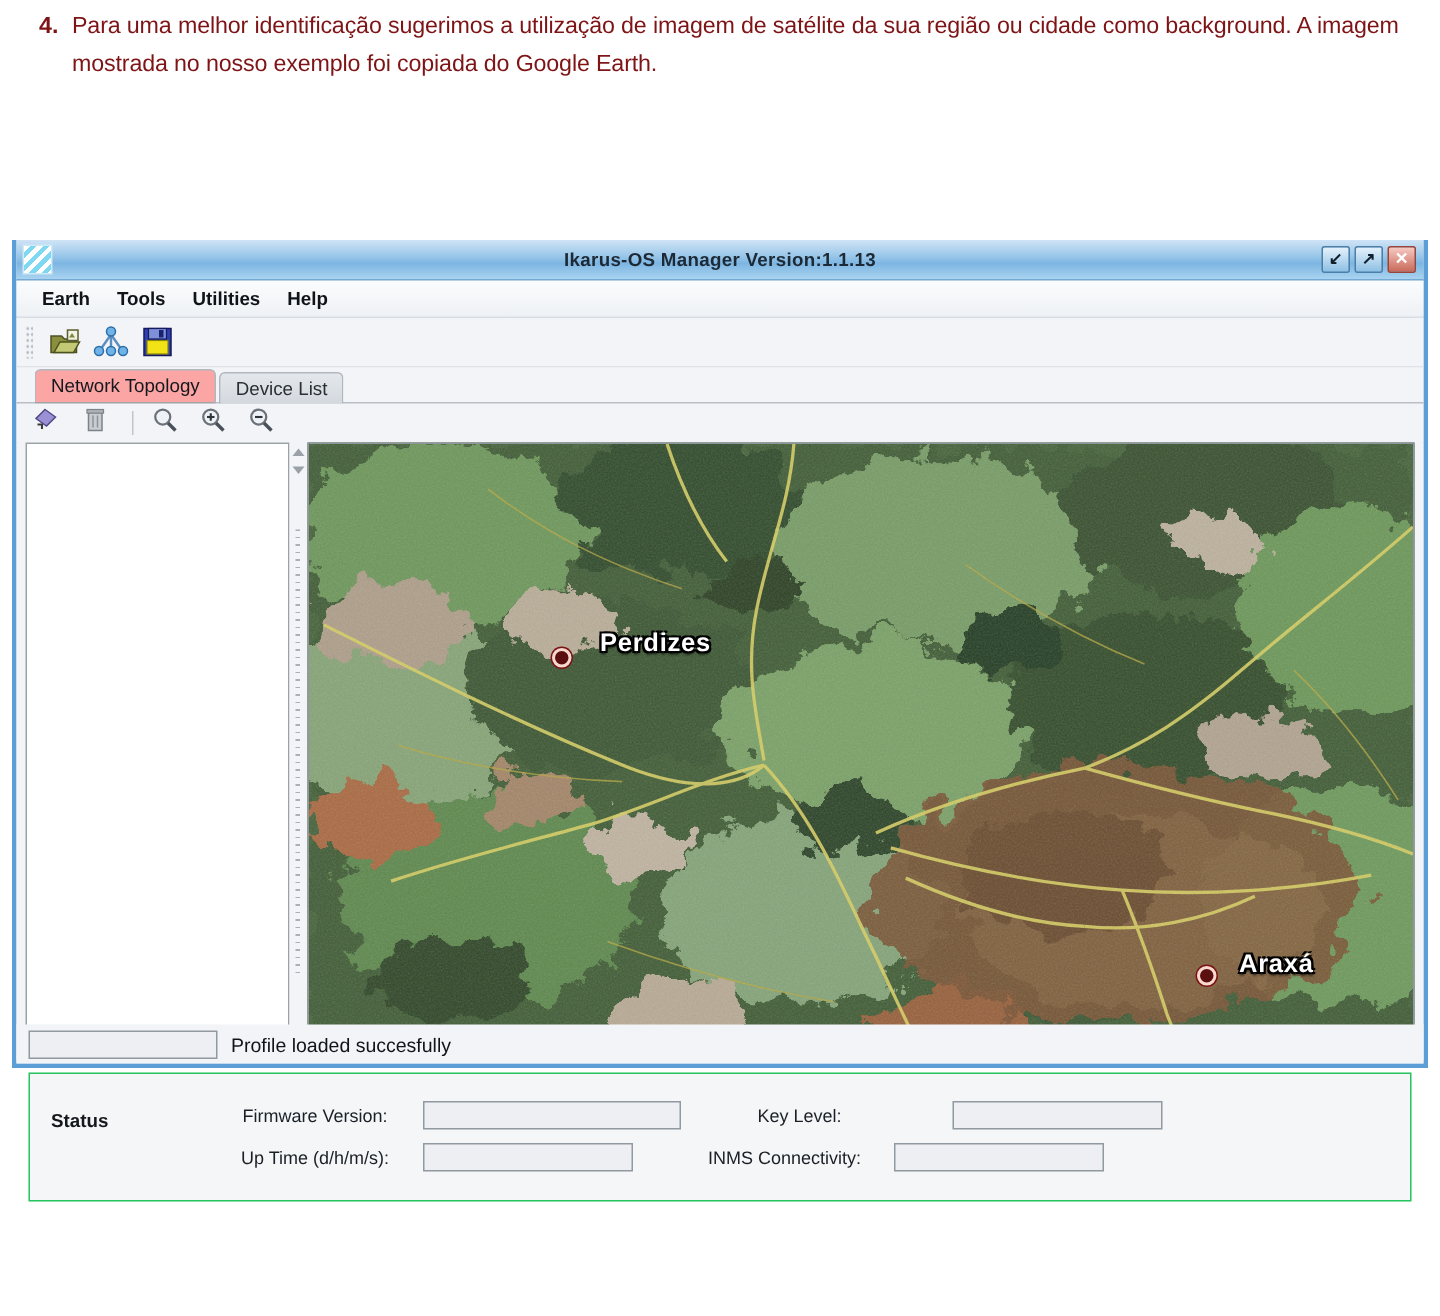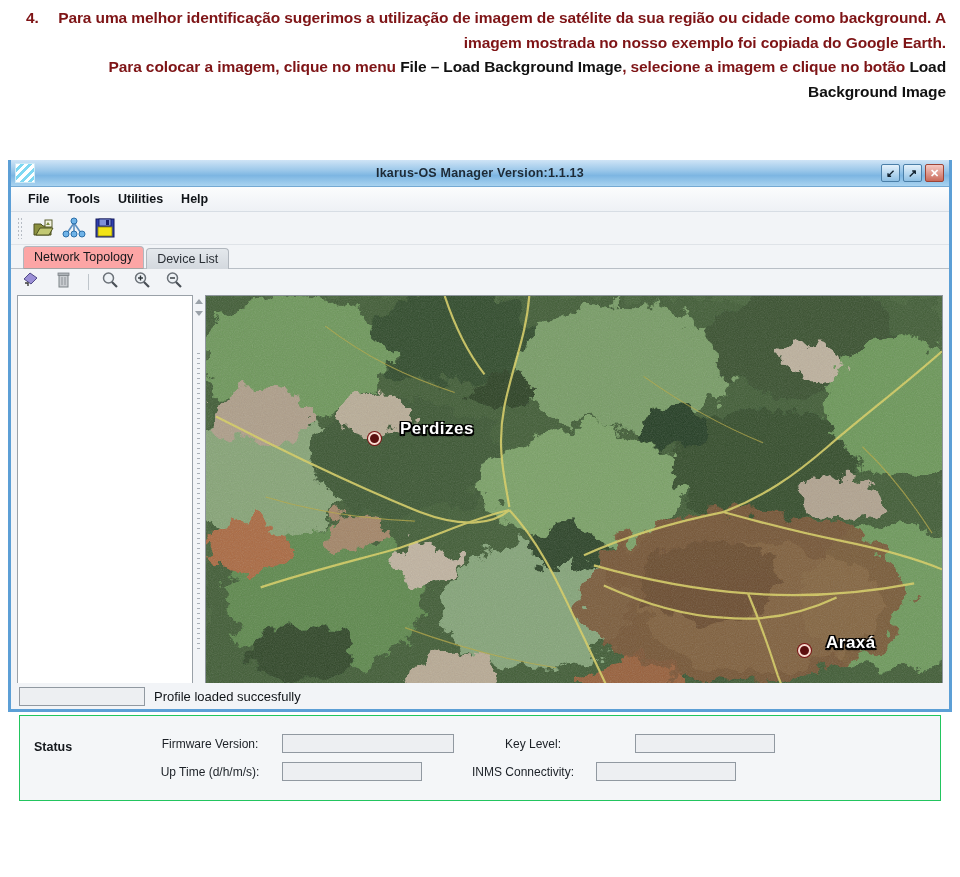--- a/index.html
+++ b/index.html
@@ -35,25 +35,24 @@
     font-size: 15.5px;
     width: 34px;
     flex: 0 0 34px;
     line-height: 24.5px;
     padding-left: 12px;
     box-sizing: border-box;
   }
   .instr-body {
     flex: 1 1 auto;
     color: #7E1416;
-    font-weight: bold;
+    font-weight: normal;
     font-size: 15.5px;
     line-height: 24.5px;
     letter-spacing: -0.1px;
-    text-align: right;
   }
   .instr-body p { margin: 0; }
   .k { color: #111111; }
 
   
   #app-window {
     position: absolute;
     left: 8px;
     top: 160px;
     width: 944px;
@@ -377,39 +376,38 @@
   }
 </style>
 </head>
 <body>
 
 <div id="instructions">
   <div class="instr-row">
     <div class="instr-num">4.</div>
     <div class="instr-body">
       <p>Para uma melhor identificação sugerimos a utilização de imagem de satélite da sua região ou cidade como background. A imagem mostrada no nosso exemplo foi copiada do Google Earth.</p>
-      <p><span>Para colocar a imagem, clique no menu </span><span class="k">File – Load Background Image</span><span>, selecione a imagem e clique no botão </span><span class="k">Load  Background Image</span></p>
     </div>
   </div>
 </div>
 
 <div id="app-window">
 
   <div id="titlebar">
     <div id="app-icon"></div>
     <div id="title-text">Ikarus-OS Manager  Version:1.1.13</div>
     <div id="win-buttons">
       <div class="win-btn">↙</div>
       <div class="win-btn">↗</div>
       <div class="win-btn close">✕</div>
     </div>
   </div>
 
   <div id="menubar">
-    <div class="menu-item">File</div>
+    <div class="menu-item">Earth</div>
     <div class="menu-item">Tools</div>
     <div class="menu-item">Utilities</div>
     <div class="menu-item">Help</div>
   </div>
 
   <div id="toolbar-main">
     <div class="grip"></div>
 
     <div class="tb-icon">
       <svg viewBox="0 0 24 24" width="24" height="24">

